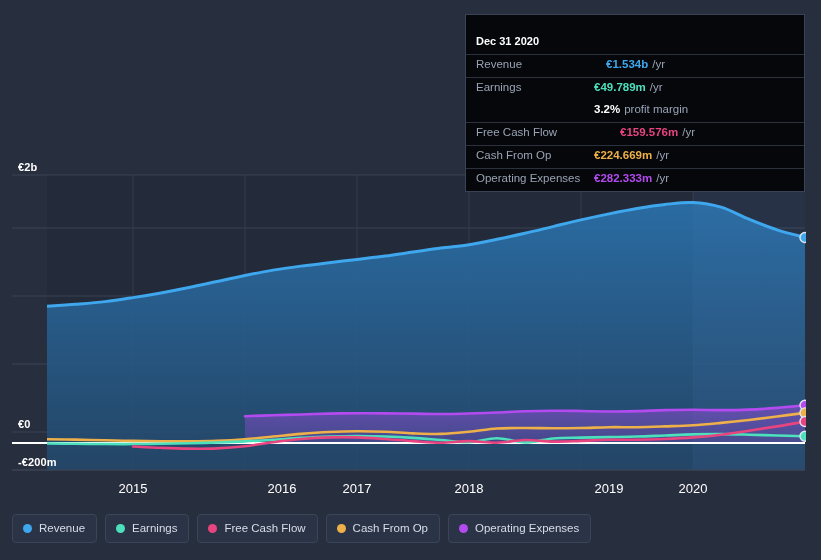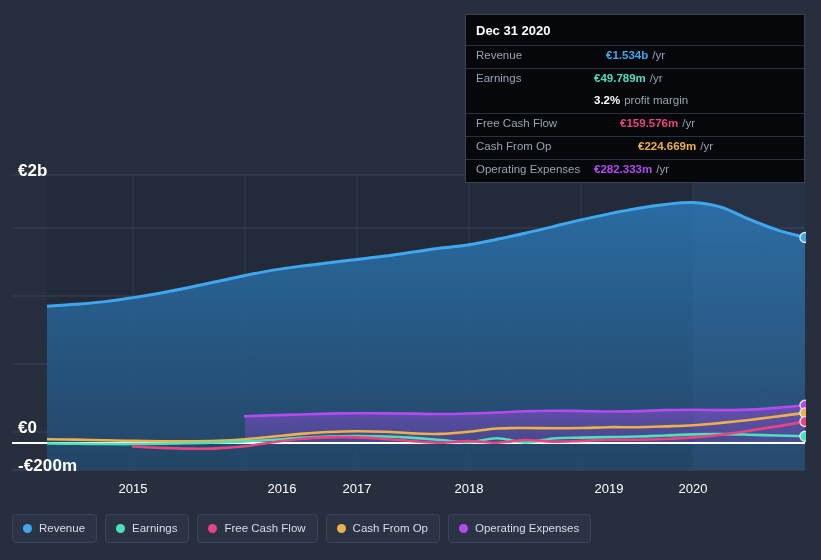--- a/index.html
+++ b/index.html
@@ -28,21 +28,21 @@
     width: 821px; height: 560px;
   }
   .plot-svg {
     position: absolute;
     left: 0; top: 0;
   }
 
   
   .ylabel {
     position: absolute;
-    font-size: 17px;
+    font-size: 11px;
     font-weight: bold;
     color: #ffffff;
     letter-spacing: .1px;
     white-space: nowrap;
   }
   .xlabel {
     position: absolute;
     top: 481px;
     font-size: 13px;
     color: #ffffff;
@@ -57,24 +57,24 @@
     left: 465px;
     top: 14px;
     width: 340px;
     background: #05070b;
     border: 1px solid #3a4355;
     box-sizing: border-box;
     padding: 0;
     z-index: 40;
   }
   .tt-title {
-    font-size: 13px;
+    font-size: 11px;
     font-weight: bold;
     color: #ffffff;
-    padding: 8px 10px 7px 10px;
+    padding: 20px 10px 7px 10px;
   }
   .tt-row {
     display: flex;
     align-items: baseline;
     border-top: 1px solid #2c323d;
     padding: 3px 10px 3px 10px;
     min-height: 16px;
     font-size: 11.5px;
   }
   .tt-row.noline { border-top: none; }
@@ -217,21 +217,21 @@
           <div class="tt-val" style="color: rgb(255, 255, 255);">3.2%</div>
           <div class="tt-unit">profit margin</div>
         </div>
         <div class="tt-row">
           <div class="tt-label">Free Cash Flow</div>
           <div class="tt-val" style="color: rgb(232, 68, 127); margin-left: 26px;">€159.576m</div>
           <div class="tt-unit">/yr</div>
         </div>
         <div class="tt-row">
           <div class="tt-label">Cash From Op</div>
-          <div class="tt-val" style="color: rgb(238, 176, 72); margin-left: 44px;">€224.669m</div>
+          <div class="tt-val" style="color: rgb(238, 176, 72);">€224.669m</div>
           <div class="tt-unit">/yr</div>
         </div>
         <div class="tt-row">
           <div class="tt-label">Operating Expenses</div>
           <div class="tt-val" style="color: rgb(180, 75, 240);">€282.333m</div>
           <div class="tt-unit">/yr</div>
         </div>
       </div>
   </div>
 

